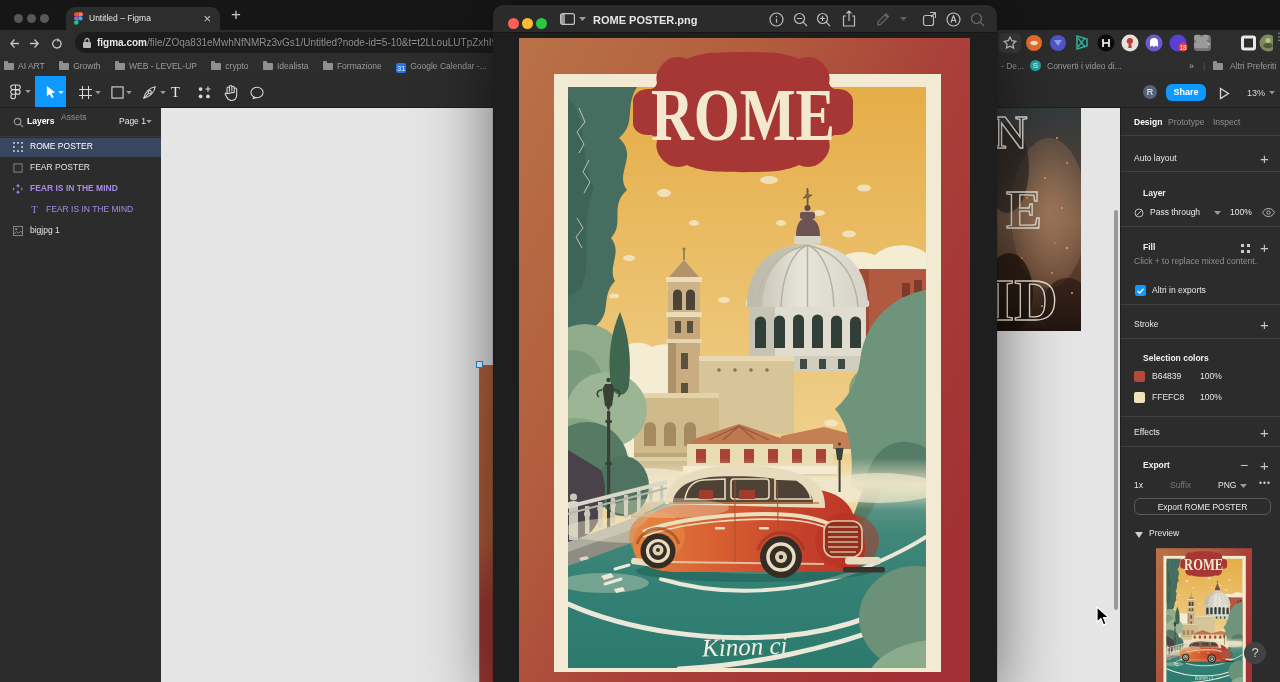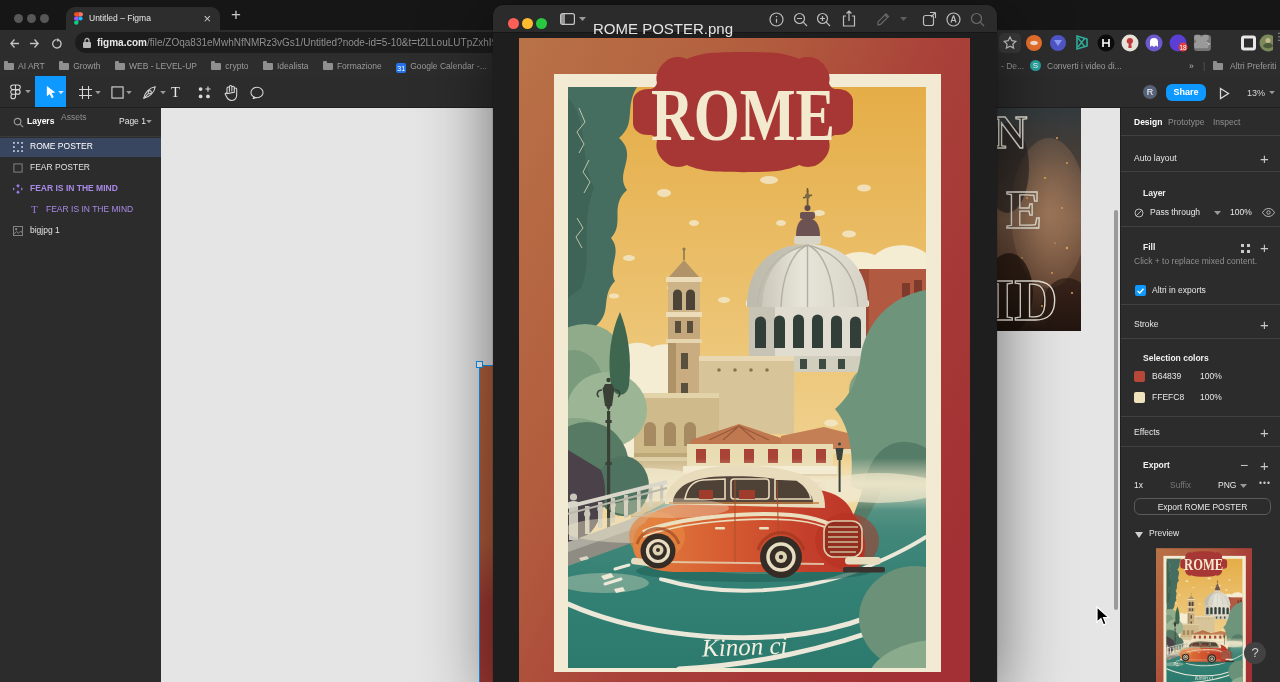--- a/index.html
+++ b/index.html
@@ -346,21 +346,21 @@
     <div class="tl" style="left:15px;background:#ff5f57"></div>
     <div class="tl" style="left:29px;background:#febc2e"></div>
     <div class="tl" style="left:43px;background:#28c840"></div>
     <svg style="position:absolute;left:67px;top:8px" width="15" height="12" viewBox="0 0 15 12" fill="none" stroke="#c5c5c5" stroke-width="1.2">
         <rect x=".6" y=".6" width="13.8" height="10.8" rx="2"></rect>
         <path d="M5.5 1v10M1 1h4v10H1z" fill="#c5c5c5" stroke="none" opacity=".7"></path>
       </svg>
     <svg style="position:absolute;left:86px;top:12px" width="7" height="5" viewBox="0 0 7 5">
         <path d="M0 0l3.5 4L7 0z" fill="#9a9a9a"></path>
       </svg>
-    <div style="position:absolute;left:100px;top:15px;color:#e4e4e4;font-size:15px;font-weight:normal">ROME POSTER.png</div>
+    <div style="position:absolute;left:100px;top:9px;color:#e4e4e4;font-size:11px;font-weight:bold">ROME POSTER.png</div>
     <svg style="position:absolute;left:276px;top:7px" width="15" height="15" viewBox="0 0 15 15" fill="none" stroke="#bdbdbd" stroke-width="1.2">
         <circle cx="7.5" cy="7.5" r="6.5"></circle>
         <path d="M7.5 6.8v4M7.5 4v1.2"></path>
       </svg>
     <svg style="position:absolute;left:300px;top:7px" width="15" height="15" viewBox="0 0 15 15" fill="none" stroke="#bdbdbd" stroke-width="1.2">
         <circle cx="6.5" cy="6.5" r="5"></circle>
         <path d="M10.2 10.2L14 14M4 6.5h5"></path>
       </svg>
     <svg style="position:absolute;left:323px;top:7px" width="15" height="15" viewBox="0 0 15 15" fill="none" stroke="#bdbdbd" stroke-width="1.2">
         <circle cx="6.5" cy="6.5" r="5"></circle>

